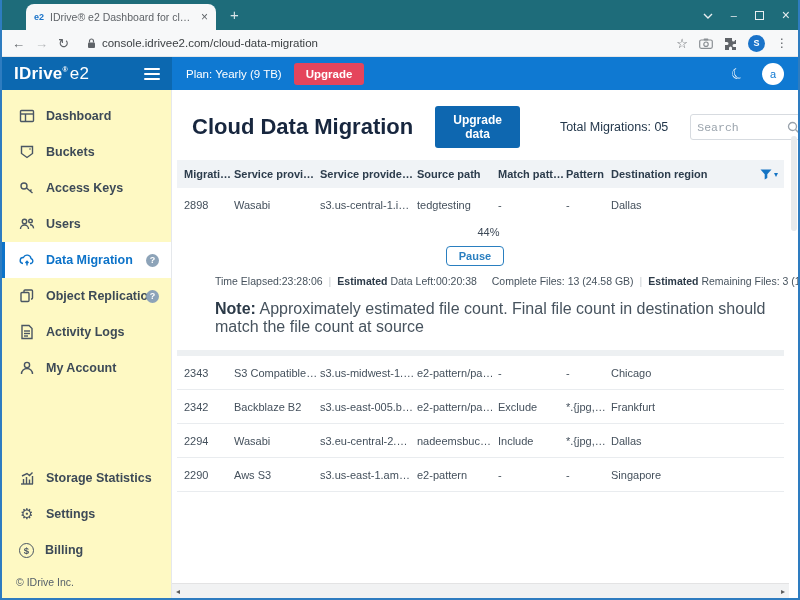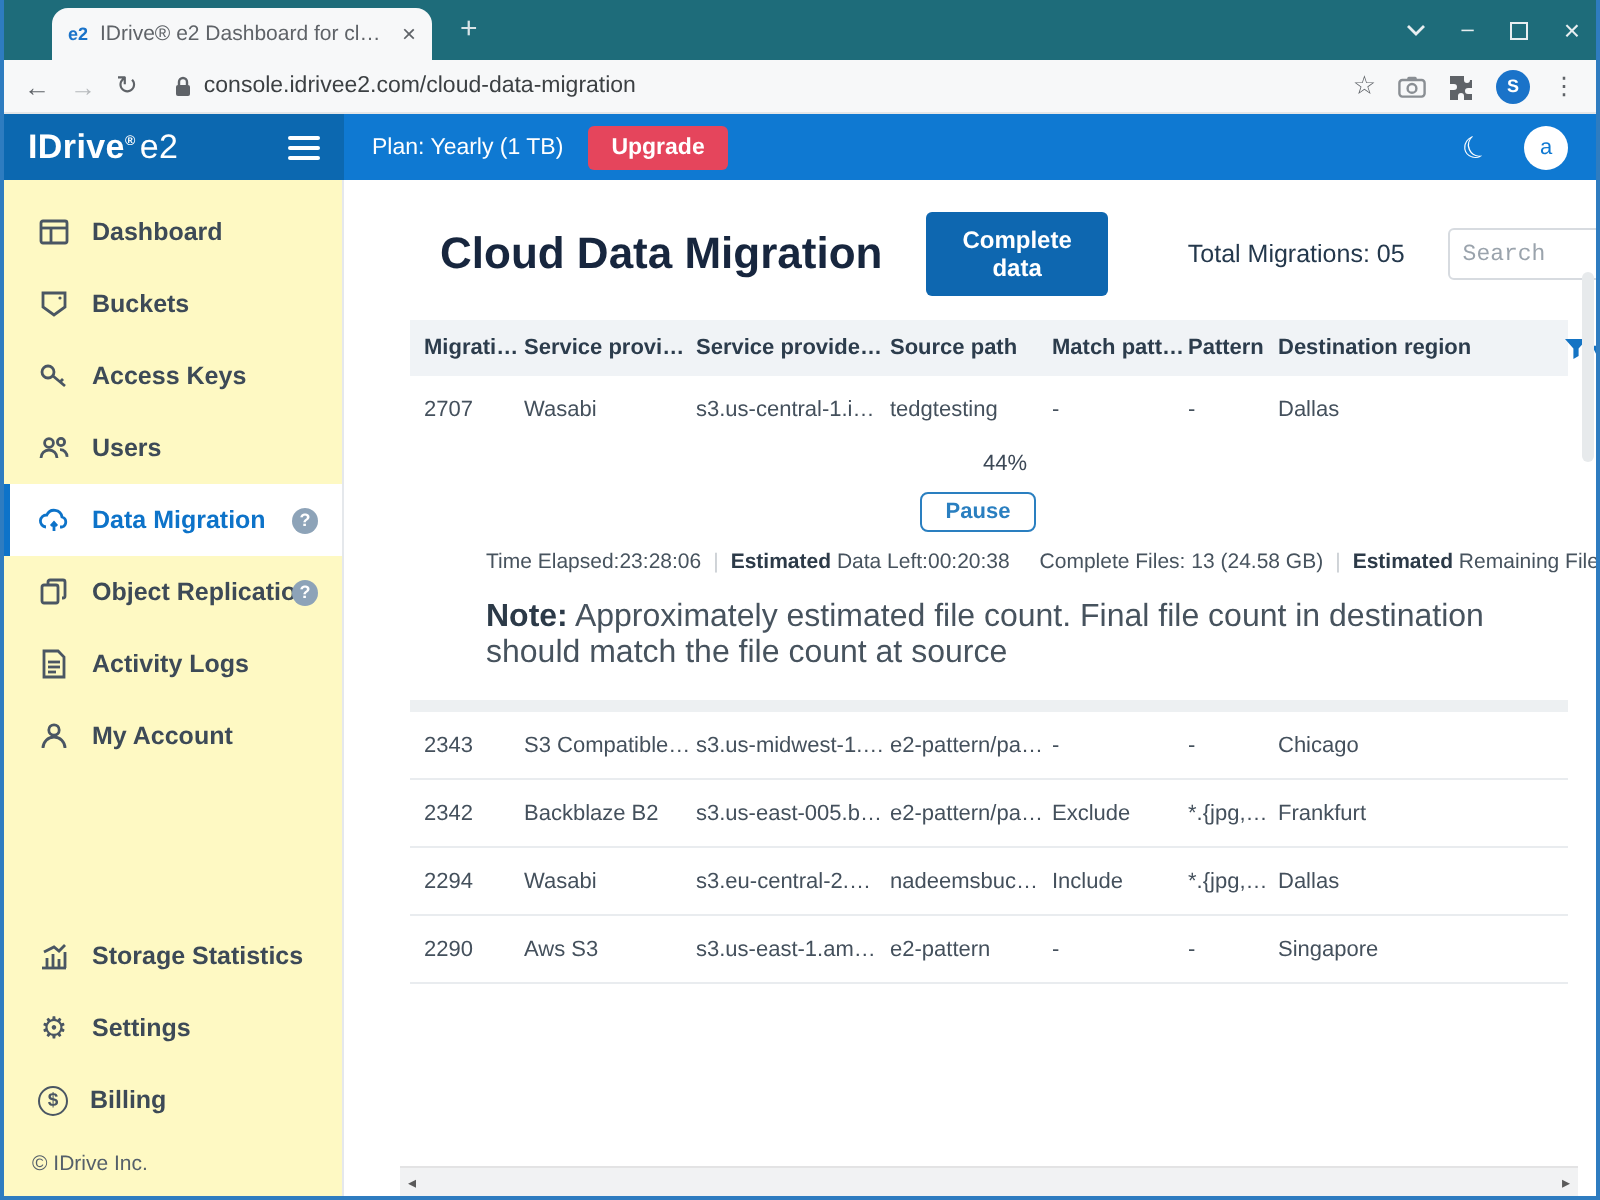--- a/index.html
+++ b/index.html
@@ -48,21 +48,21 @@
   .side-item svg { flex:0 0 auto; stroke:#4a5663; }
   .side-item .glyph-icon { font-size:15px; color:#4a5663; width:16px; text-align:center; }
   .side-item.active { background:#ffffff; color:#0d73c9; border-left:3px solid #0d73c9; }
   .side-item.active svg { stroke:#0d73c9; }
   .help-badge { position:absolute; right:12px; width:13px; height:13px; border-radius:50%; background:#8da3b8; color:#fff; font-size:9px; display:flex; align-items:center; justify-content:center; }
   .side-bottom { margin-top:auto; }
   .copyright { font-size:10.5px; color:#55606a; padding:8px 0 10px 14px; }
   .dollar-circle { width:15px; height:15px; border:1.4px solid #4a5663; border-radius:50%; color:#4a5663; font-size:9.5px; font-weight:700; display:flex; align-items:center; justify-content:center; }
 
   
-  main { flex:1; background:#fff; position:relative; min-width:0;margin-left:28px; }
+  main { flex:1; background:#fff; position:relative; min-width:0; }
   .toolbar { display:flex; align-items:center; padding:16px 16px 12px 20px; }
   .page-title { font-size:22px; font-weight:700; color:#17263e; white-space:nowrap; }
   .migrate-btn { margin-left:22px; background:#0e67b0; color:#fff; border:none; border-radius:3px; font-size:12px; font-weight:600; padding:7px 18px; cursor:pointer; }
   .total-label { margin-left:40px; font-size:12.5px; color:#24384c; white-space:nowrap; }
   .search-box { margin-left:22px; width:122px; height:26px; border:1px solid #d7dbe0; border-radius:3px; display:flex; align-items:center; padding:0 6px; background:#fff; }
   .search-box input { border:none; outline:none; width:90px; font-size:11.5px; color:#333; background:transparent; font-family:Liberation Mono, monospace; }
   .search-box input::placeholder { color:#9aa3ac; }
 
   
   .table { margin:0 14px 0 5px; font-size:11px; }
@@ -145,21 +145,21 @@
   <div class="appheader">
     <div class="logo-zone">
       <span class="logo"><span>IDrive</span><sup>®</sup><span class="e2">e2</span></span>
       <span class="hamburger">
           <span></span>
           <span></span>
           <span></span>
         </span>
     </div>
     <div class="header-rest">
-      <span class="plan-label">Plan: Yearly (1 TB)</span>
+      <span class="plan-label">Plan: Yearly (9 TB)</span>
       <button class="upgrade-btn">Upgrade</button>
       <span class="header-spacer"></span>
       <span class="moon">☾</span>
       <span class="avatar">a</span>
     </div>
   </div>
 
   <div class="content">
 
     <aside class="sidebar">
@@ -248,21 +248,21 @@
           <span class="dollar-circle">$</span>
           <span>Billing</span>
         </div>
         <div class="copyright">© IDrive Inc.</div>
       </div>
     </aside>
 
     <main>
       <div class="toolbar">
         <span class="page-title">Cloud Data Migration</span>
-        <button class="migrate-btn">Complete data</button>
+        <button class="migrate-btn">Upgrade data</button>
         <span class="total-label">Total Migrations: 05</span>
         <div class="search-box">
           <input placeholder="Search" style="">
           <svg width="13" height="13" viewBox="0 0 13 13">
               <circle cx="5.5" cy="5.5" r="4" fill="none" stroke="#9aa3ac" stroke-width="1.3"></circle>
               <line x1="8.5" y1="8.5" x2="12" y2="12" stroke="#9aa3ac" stroke-width="1.3"></line>
             </svg>
         </div>
 
       </div>
@@ -278,21 +278,21 @@
           <span class="cell">Destination region</span>
           <span class="filter-cell">
             <svg width="12" height="11" viewBox="0 0 12 11">
                 <path d="M0.5 0.5 h11 L7.3 5.3 V9 L4.7 10.5 V5.3 z" fill="#1474c4"></path>
               </svg>
             <span class="filter-caret">▾</span>
           </span>
         </div>
 
         <div class="tr data-row row-first">
-          <span class="cell first">2707</span>
+          <span class="cell first">2898</span>
           <span class="cell">Wasabi</span>
           <span class="cell">s3.us-central-1.idrivee2...</span>
           <span class="cell">tedgtesting</span>
           <span class="cell">-</span>
           <span class="cell">-</span>
           <span class="cell">Dallas</span>
           <span></span>
         </div>
 
         <div class="progress-block">

